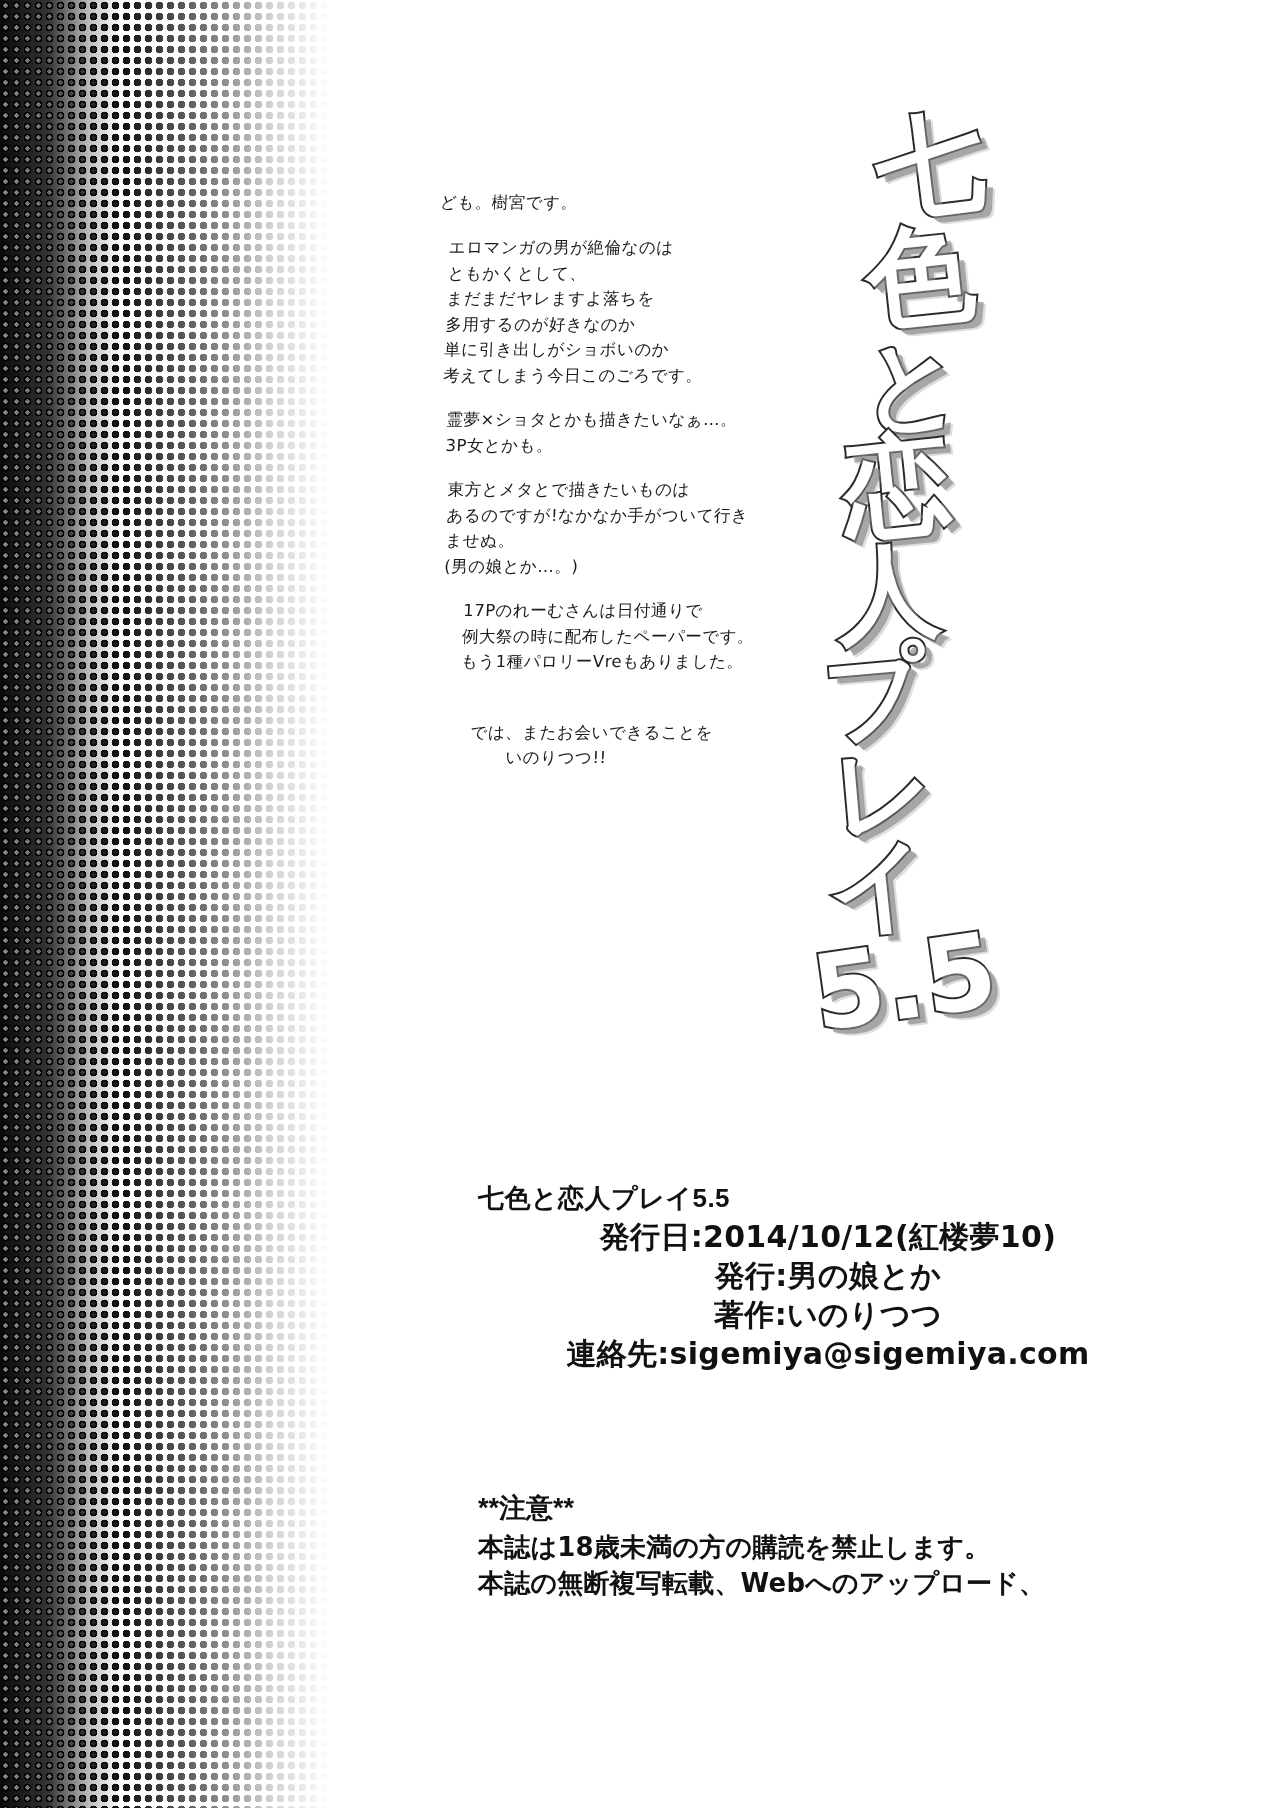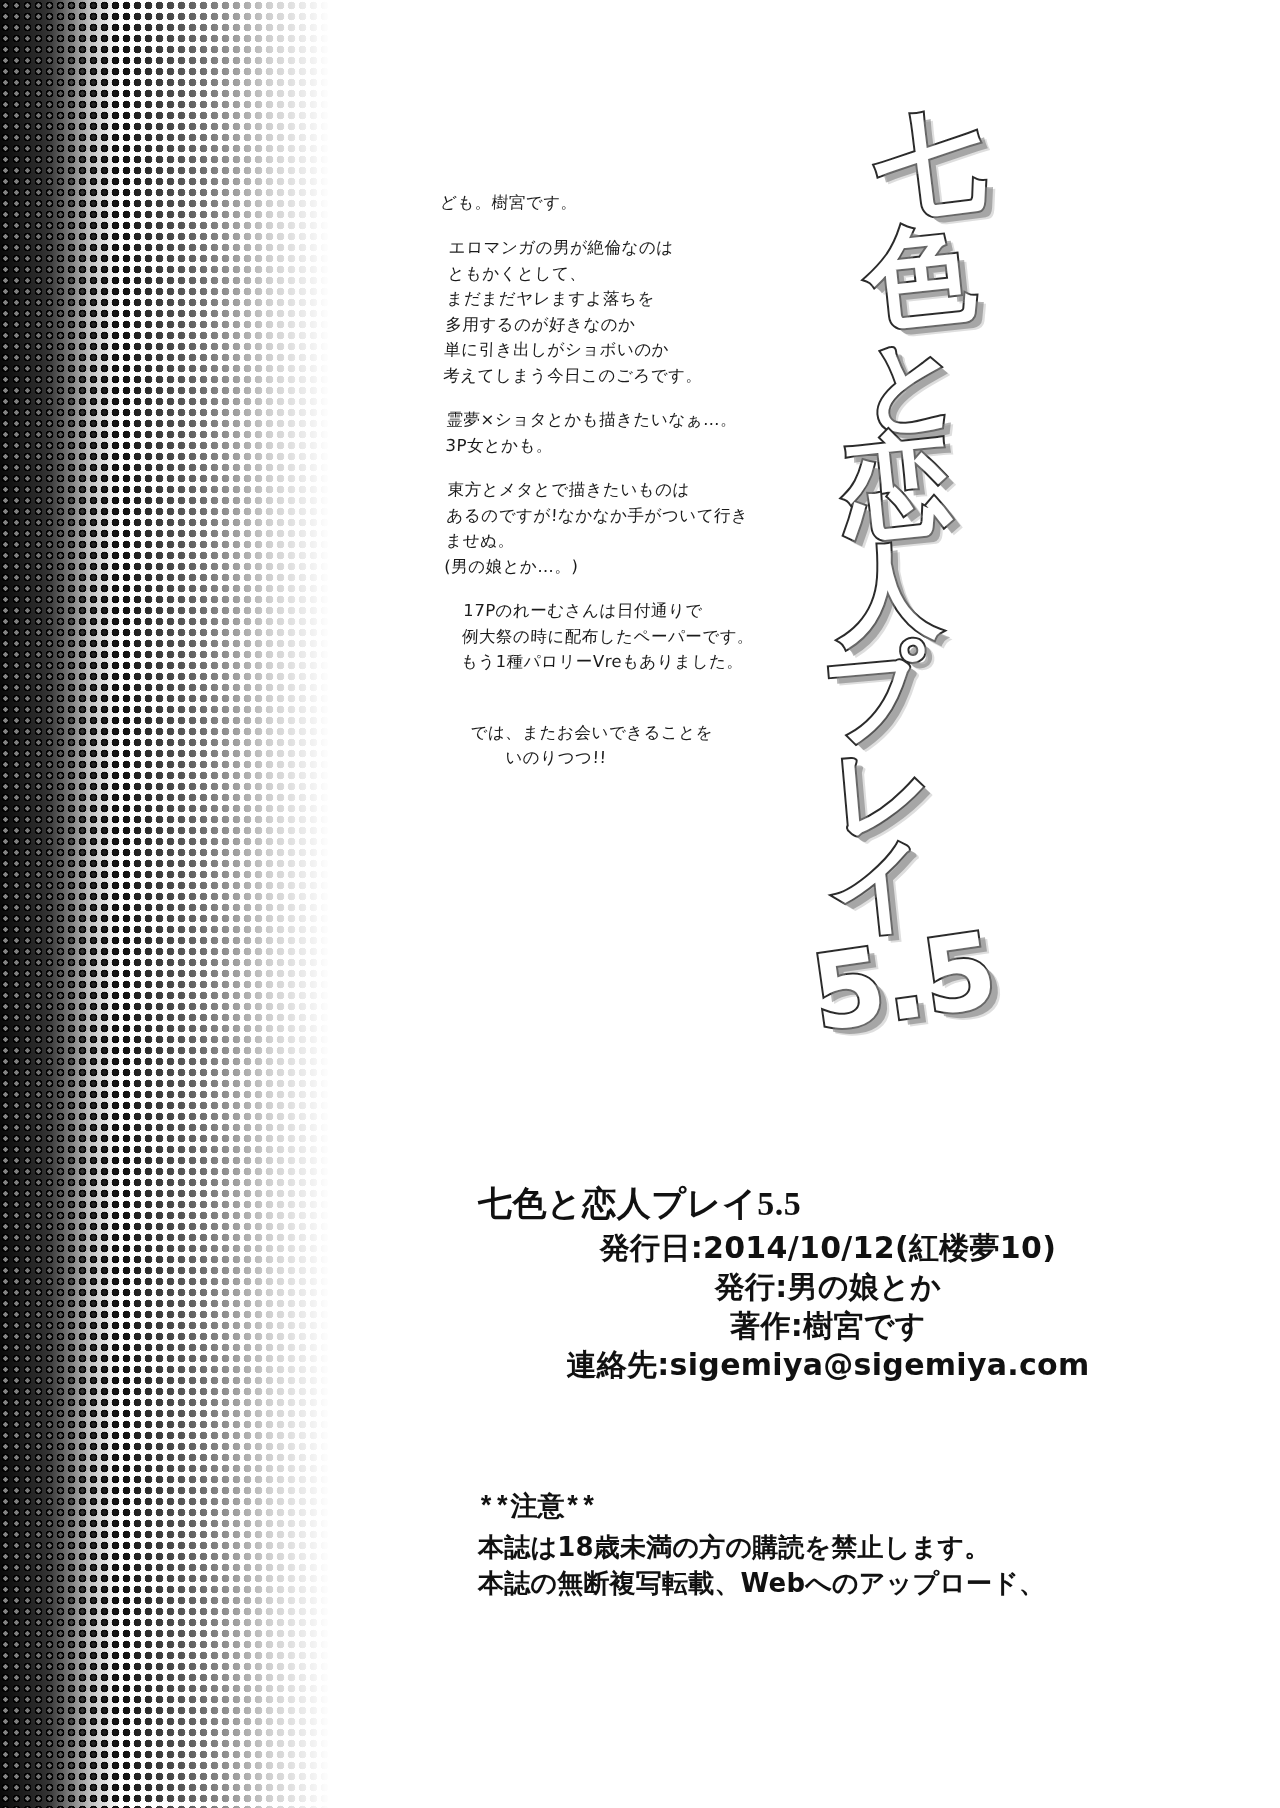--- a/index.html
+++ b/index.html
@@ -95,44 +95,44 @@
 
   
   .colophon {
     position: absolute;
     left: 478px;
     top: 1182px;
     width: 700px;
     color: #111;
   }
   .colophon .title-line {
-    font-family: Liberation Serif, serif;
-    font-weight: bold;
-    font-size: 34px;
+    font-family: Liberation Sans, sans-serif;
+    font-weight: bold;
+    font-size: 26px;
     line-height: 1.28;
     margin-bottom: 2px;
     letter-spacing: 0.5px;
   }
   .colophon .line {
     font-family: "DejaVu Sans", sans-serif;
     font-weight: bold;
     font-size: 30px;
     line-height: 1.30;
     letter-spacing: 0.3px;
     text-align: center;
   }
   .notice {
     position: absolute;
     left: 478px;
     top: 1490px;
     width: 720px;
     color: #111;
   }
   .notice .head {
-    font-family: Liberation Mono, monospace;
+    font-family: Liberation Sans, sans-serif;
     font-weight: bold;
     font-size: 27px;
     line-height: 1.35;
     margin-bottom: 4px;
   }
   .notice .line {
     font-family: "DejaVu Sans", sans-serif;
     font-weight: bold;
     font-size: 26px;
     line-height: 1.38;
@@ -179,21 +179,21 @@
     <span class="ch" style="left:6px;   top:532px; font-size:100px; transform:rotate(-5deg);">プ</span>
     <span class="ch" style="left:14px;  top:630px; font-size:100px; transform:rotate(-5deg);">レ</span>
     <span class="ch" style="left:10px;  top:724px; font-size:100px; transform:rotate(-6deg);">イ</span>
     <span class="ch" style="left:-6px;  top:818px; font-size:104px; transform:rotate(-8deg);">5.5</span>
   </div>
 
   <div class="colophon">
     <div class="title-line">七色と恋人プレイ5.5</div>
     <div class="line">発行日:2014/10/12(紅楼夢10)</div>
     <div class="line">発行:男の娘とか</div>
-    <div class="line">著作:樹宮です</div>
+    <div class="line">著作:いのりつつ</div>
     <div class="line">連絡先:sigemiya@sigemiya.com</div>
   </div>
 
   <div class="notice">
     <div class="head">**注意**</div>
     <div class="line">本誌は18歳未満の方の購読を禁止します。</div>
     <div class="line">本誌の無断複写転載、Webへのアップロード、</div>
   </div>
 
 </div>

